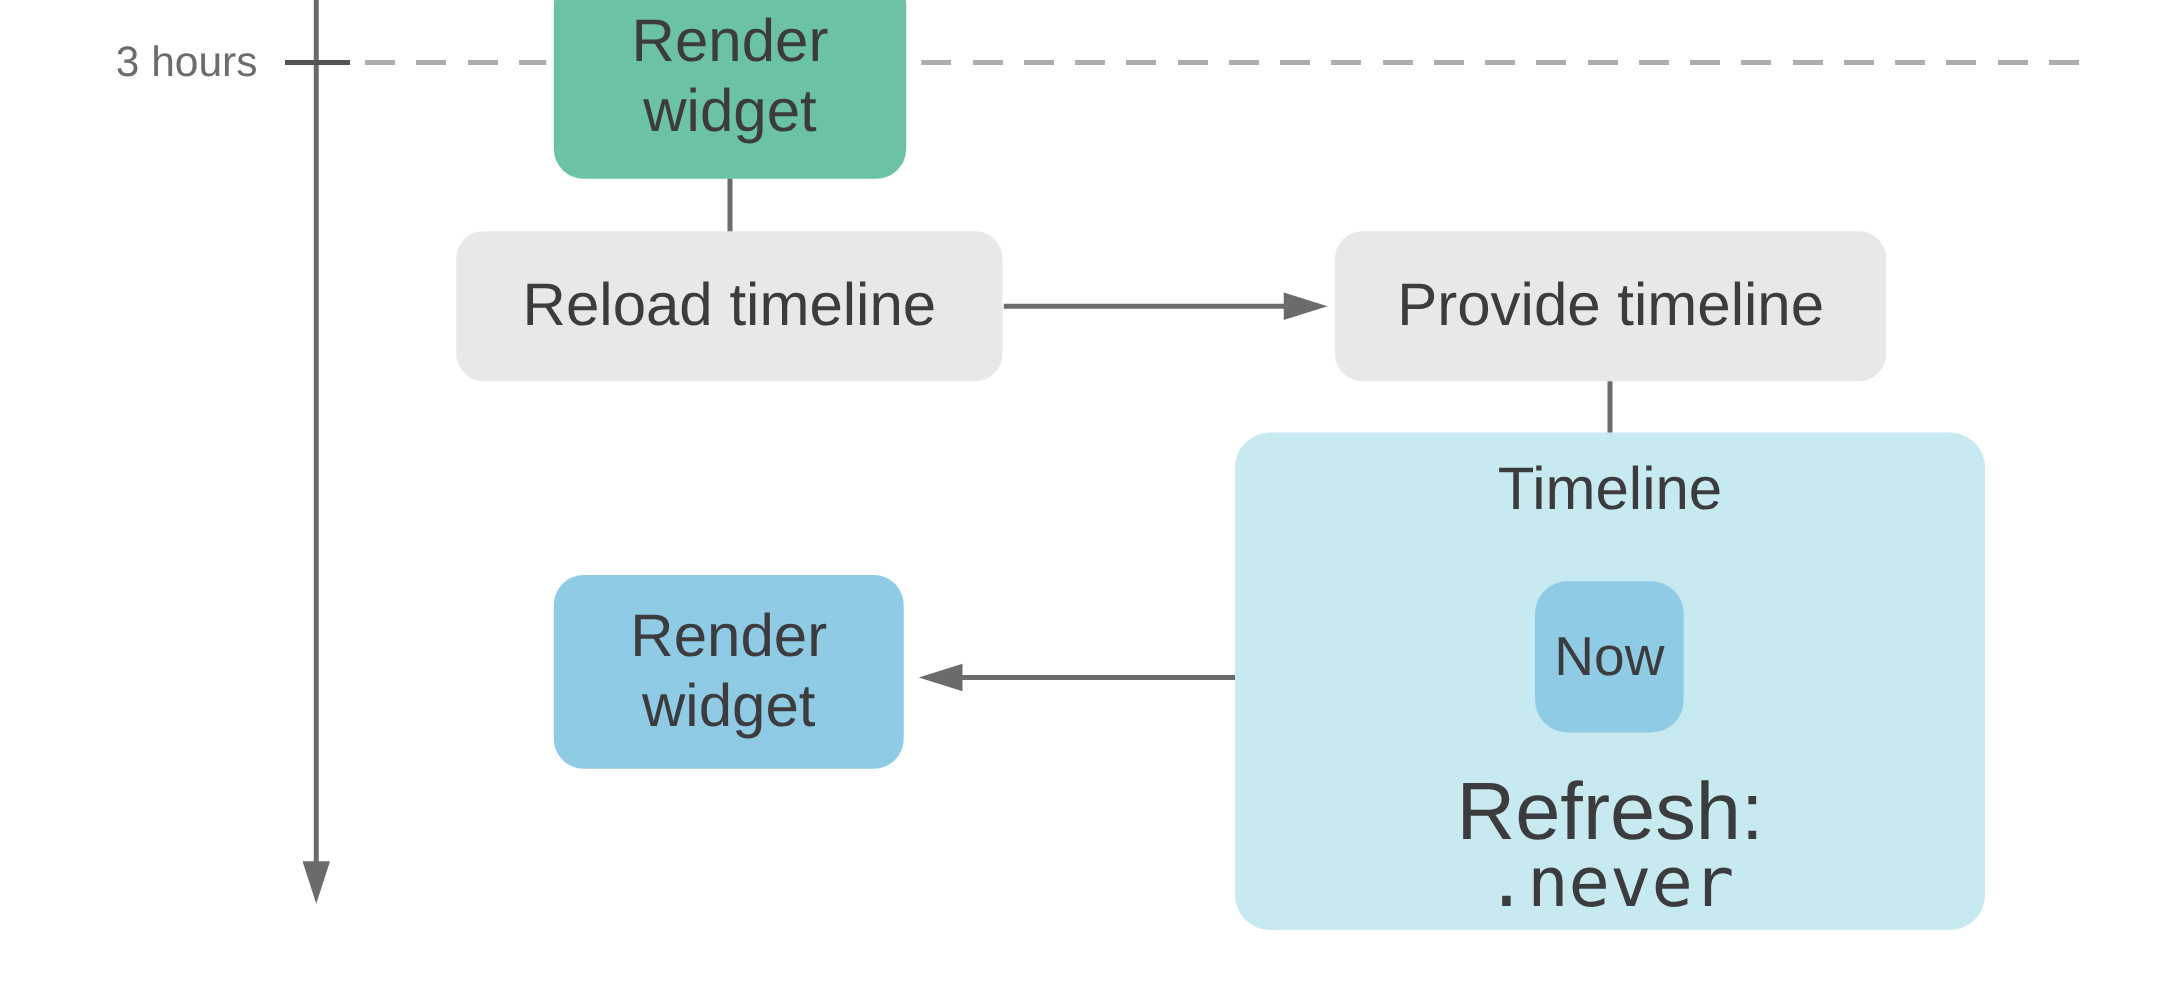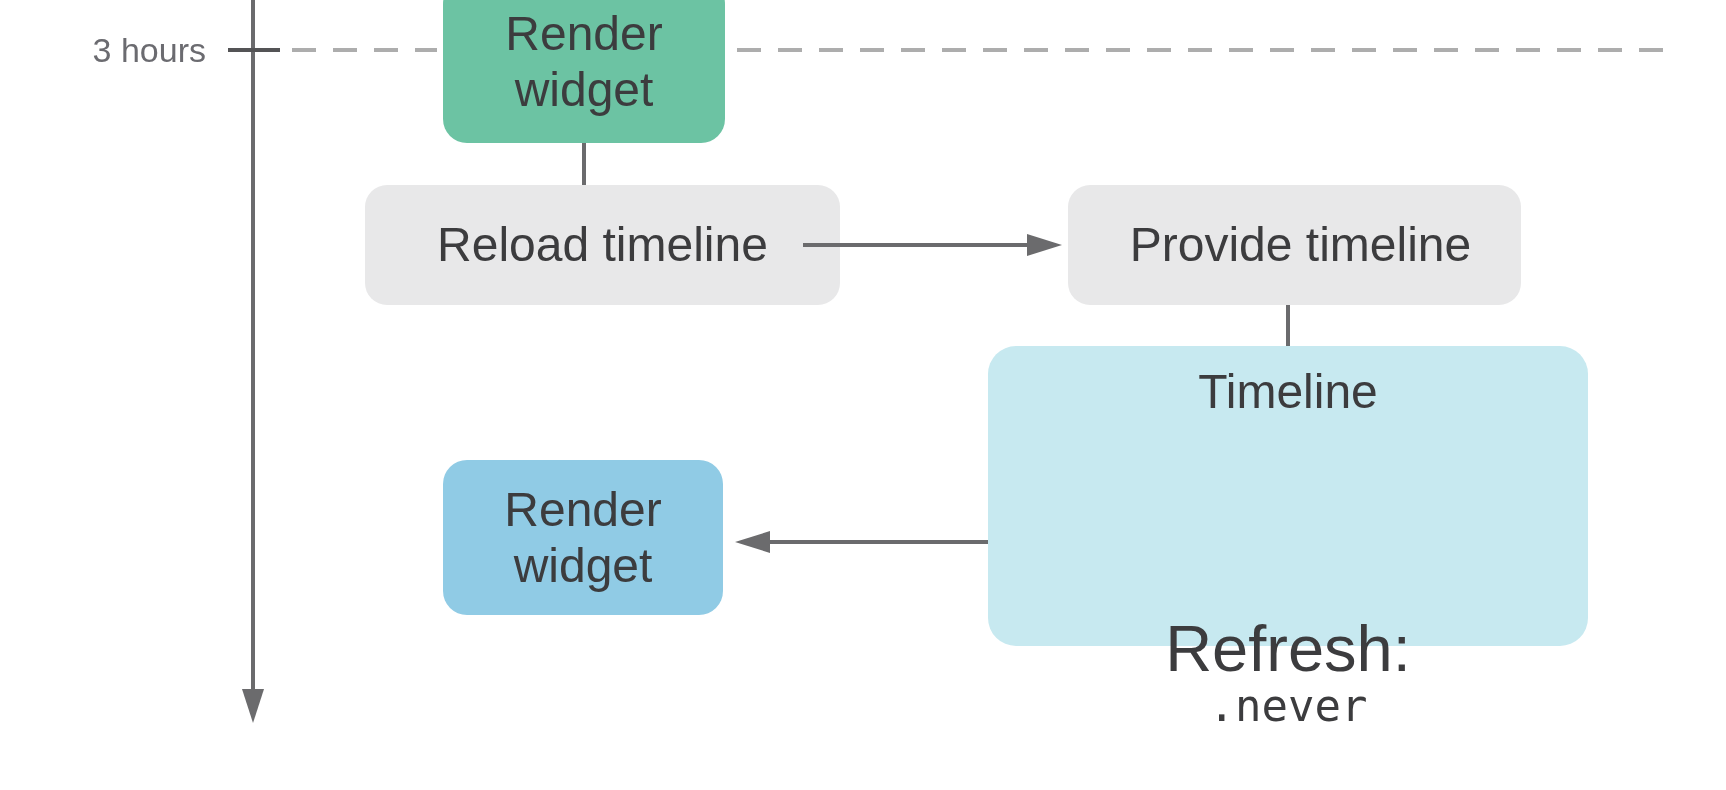--- a/index.html
+++ b/index.html
@@ -58,54 +58,54 @@
     font-size:48px;line-height:56px;
     color:var(--text-dark);
   }
   .multiline{white-space:pre-line;}
 
   .node-render-top{
     left:443px;top:-20px;width:282px;height:163px;
     background:var(--node-green);border-radius:24px;
   }
   .node-reload{
-    left:365px;top:185px;width:475px;height:120px;
+    left:365px;top:185px;width:437px;height:120px;
     background:var(--node-gray);border-radius:22px;
   }
   .node-provide{
     left:1068px;top:185px;width:441px;height:120px;
-    background:var(--node-gray);border-radius:22px;padding-left:12px;
+    background:var(--node-gray);border-radius:22px;
   }
   .node-render-new{
     left:443px;top:460px;width:280px;height:155px;
     background:var(--node-blue);border-radius:24px;
   }
   .node-timeline{
-    left:988px;top:346px;width:600px;height:300px;
+    left:988px;top:346px;width:600px;height:398px;
     background:var(--node-cyan);border-radius:28px;
   }
   .timeline-title{
     left:0;top:20px;width:100%;
     text-align:center;font-size:48px;line-height:52px;
   }
   .node-now{
     left:240px;top:119px;width:119px;height:121px;
     background:var(--node-blue);border-radius:26px;
     display:flex;align-items:center;justify-content:center;
     font-size:44px;
   }
   .refresh-label{
     left:0;top:277px;width:100%;
     text-align:center;font-size:65px;line-height:52px;
   }
   .refresh-policy{
     left:0;top:335px;width:100%;
     text-align:center;
     font-family:"DejaVu Sans Mono","Liberation Mono",monospace;
-    font-size:44px;line-height:50px;
+    font-size:55px;line-height:50px;
   }
 
   
   .conn-v{width:4px;background:var(--line);}
   .conn-render-reload{left:582px;top:143px;height:43px;}
   .conn-provide-timeline{left:1286px;top:305px;height:42px;}
 
   .arrow-h{height:4px;background:var(--line);}
   .arrow-reload-provide-line{left:803px;top:243px;width:226px;}
   .head-right{
@@ -150,20 +150,23 @@
   <div class="abs head-right"></div>
 
   <div class="abs node node-provide">
     <span>Provide timeline</span>
   </div>
 
   <div class="abs conn-v conn-provide-timeline"></div>
 
   <div class="abs node-timeline">
     <div class="abs timeline-title">Timeline</div>
+    <div class="abs node-now">
+      <span>Now</span>
+    </div>
     <div class="abs refresh-label">Refresh:</div>
     <div class="abs refresh-policy">.never</div>
   </div>
 
   <div class="abs arrow-h arrow-timeline-render-line"></div>
   <div class="abs head-left"></div>
 
   <div class="abs node node-render-new">
     <span class="multiline">Render
 widget</span>

